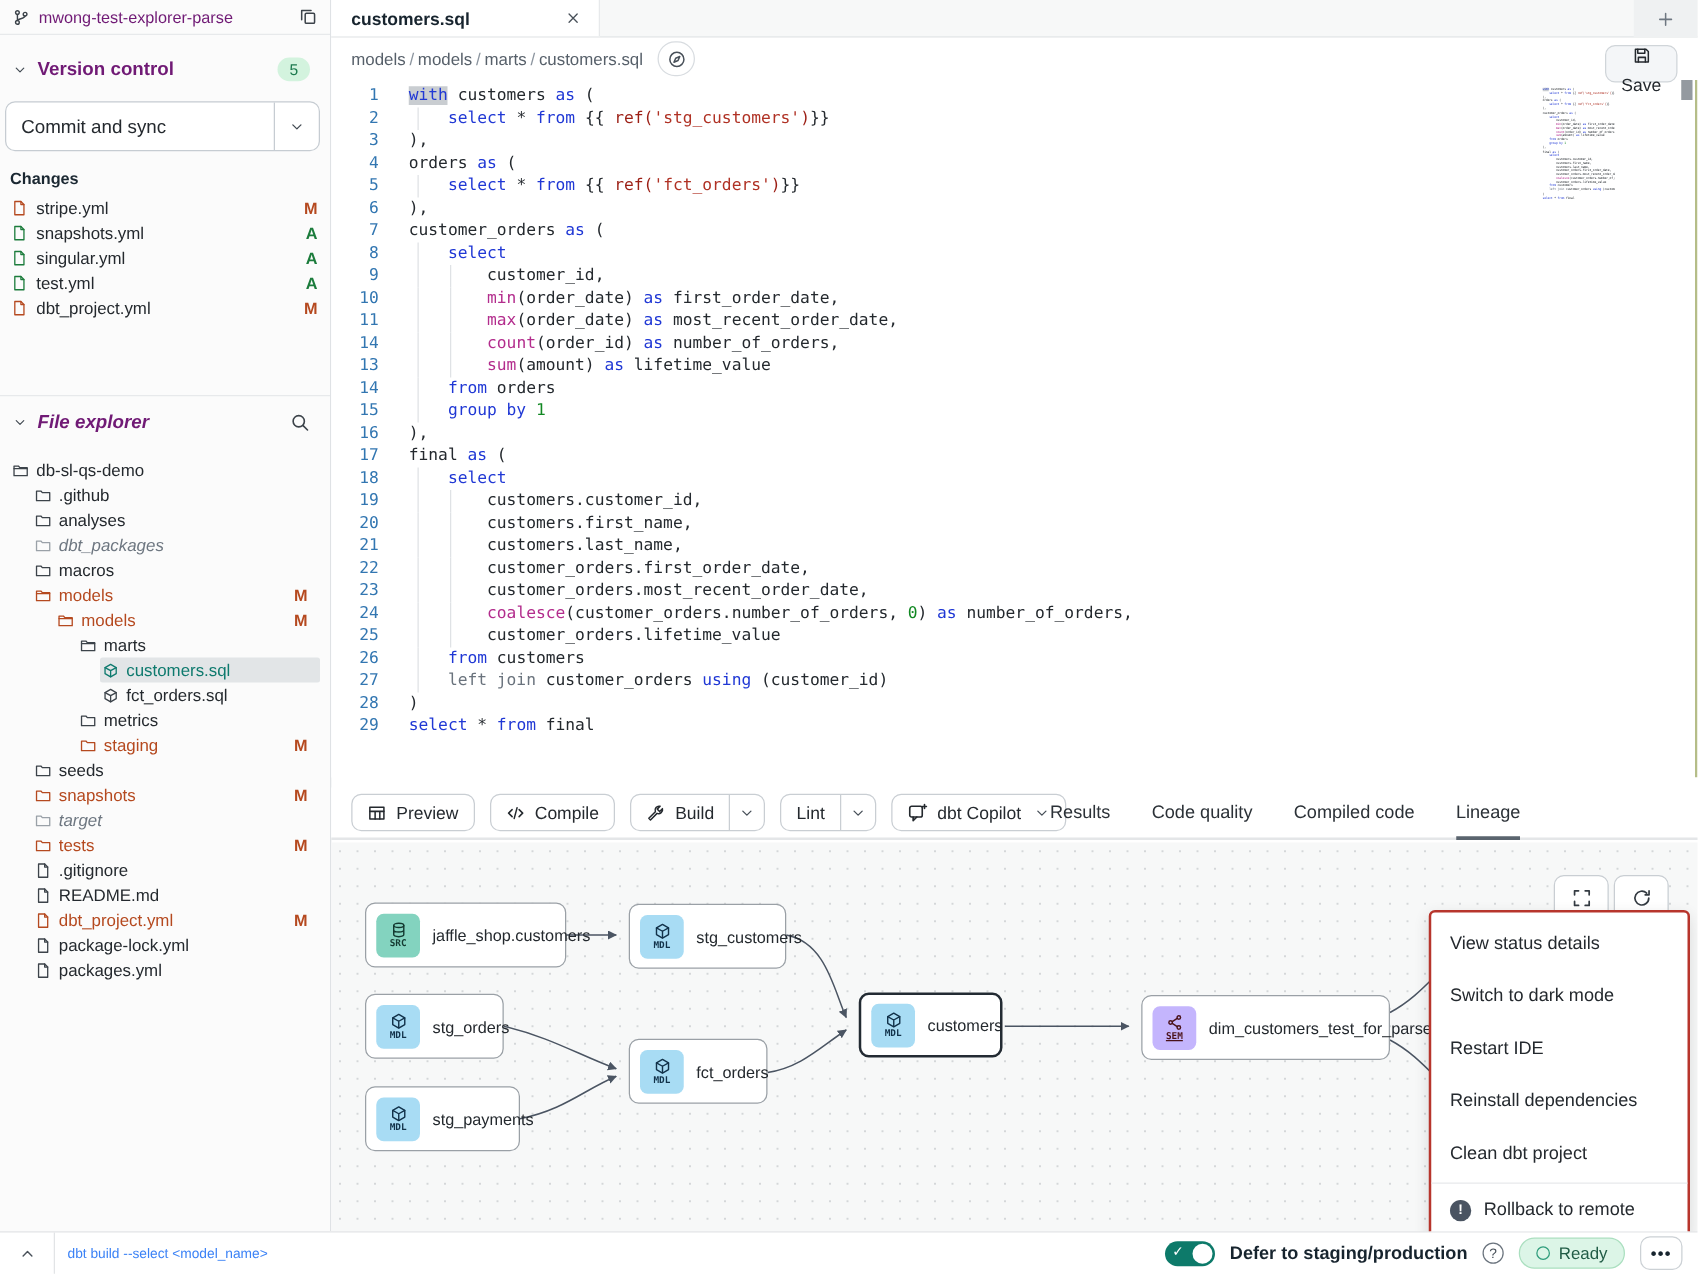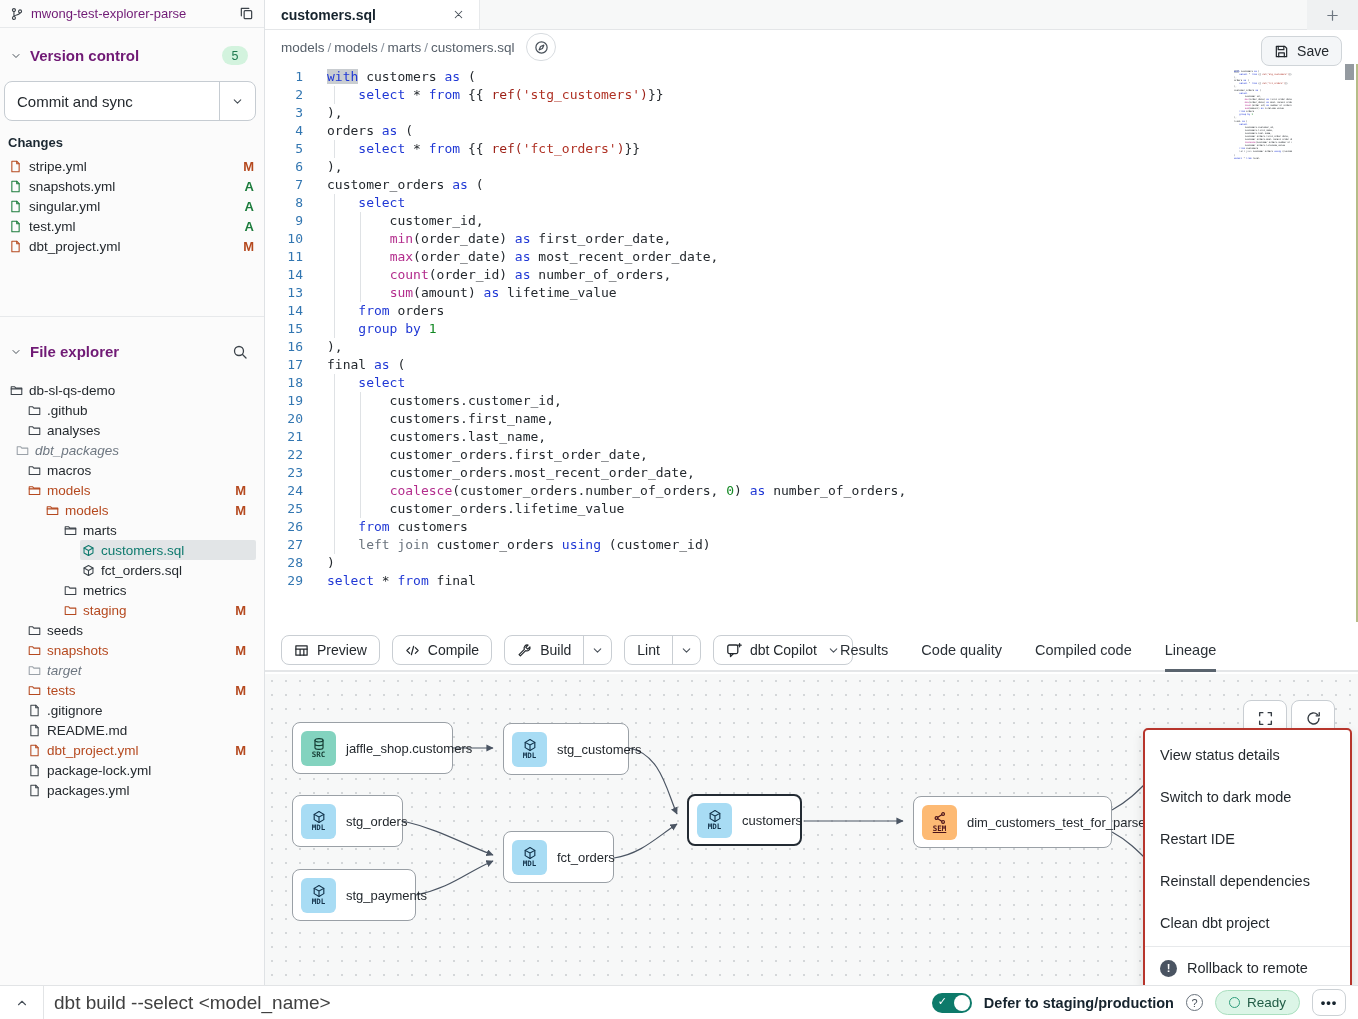--- a/index.html
+++ b/index.html
@@ -19,21 +19,21 @@
   .sec-header .chev { color:#444c54; }
   .badge-pill { margin-left:auto; background:#d3f3de; color:#1d7a4f; font-size:12.5px; min-width:26px; height:19px; border-radius:10px; display:flex; align-items:center; justify-content:center; padding:0 6px; }
   .commit-btn { margin:16px 8px 14px 4px; height:40px; background:#fff; border:1px solid #c6ccd2; border-radius:8px; display:flex; align-items:stretch; cursor:pointer; }
   .commit-btn .lbl { flex:1; display:flex; align-items:center; padding-left:12px; font-size:15px; color:#24292e; }
   .commit-btn .dd { width:36px; border-left:1px solid #c6ccd2; display:flex; align-items:center; justify-content:center; color:#444c54; }
   .changes-label { padding:0 8px; font-size:13px; font-weight:700; color:#1b2832; margin-bottom:6px; }
   .change-row { height:20px; display:flex; align-items:center; gap:7px; padding-left:9px; font-size:13.5px; cursor:pointer; }
   .change-row .st { margin-left:auto; padding-right:10px; font-weight:700; font-size:13px; }
   .c-mod { color:#b5491f; } .c-add { color:#1c7c3c; }
   .fx-divider { border-top:1px solid #e7e9eb; margin-top:60px; }
-  .fx-header { margin-top:26px; }
+  .fx-header { margin-top:12px;font-style:italic; }
   .fx-header .search { margin-left:auto; color:#3c434a; cursor:pointer; }
   .tree { margin-top:20px; }
   .tree-row { height:20px; display:flex; align-items:center; font-size:13.5px; cursor:pointer; }
   .tree-row .body { display:flex; align-items:center; gap:6px; flex:1; height:20px; margin-right:8px; padding-left:2px; border-radius:2px; }
   .tree-row .body.sel { background:#e2e5e7; }
   .tree-row .nm.sel { color:#0e7a6e; }
   .tree-row .nm.mod { color:#b5491f; }
   .tree-row .nm.muted { color:#6e7781; font-style:italic; }
   .tree-row .st { margin-left:auto; padding-right:10px; font-weight:700; font-size:13px; color:#b5491f; }
   .t-icn { color:#3c434a; } .t-icn.mod { color:#b5491f; } .t-icn.muted { color:#9aa1a8; } .t-icn.sel { color:#0e7a6e; } .t-icn.add { color:#1c7c3c; }
@@ -42,21 +42,21 @@
   .main { position:absolute; left:265px; top:0; width:1093px; height:985px; }
   .tabbar { height:30px; background:#f7f8f8; border-bottom:1px solid #e4e6e8; display:flex; position:relative; }
   .tab { width:215px; background:#fff; border-right:1px solid #e7e9eb; display:flex; align-items:center; justify-content:space-between; padding:0 14px 0 16px; cursor:pointer; }
   .tab .tname { font-size:14px; font-weight:700; color:#17242e; }
   .tab .x { color:#49515a; cursor:pointer; }
   .newtab { position:absolute; right:0; top:0; width:51px; height:30px; background:#eff1f2; display:flex; align-items:center; justify-content:center; color:#6e7781; cursor:pointer; }
   .crumb-row { height:34px; display:flex; align-items:center; gap:4px; padding-left:16px; background:#fff; }
   .crumb-row .seg { font-size:13.5px; color:#57606a; }
   .crumb-row .sep { font-size:13.5px; color:#8b949e; padding:0 3px; }
   .crumb-ic { width:30px; height:28px; border:1px solid #d8dce0; border-radius:14px; display:flex; align-items:center; justify-content:center; color:#49515a; margin-left:8px; cursor:pointer; }
-  .save-btn { position:absolute; top:36px; right:16px; height:30px; padding:0 12px; background:#f4f6f8; border:1px solid #d0d5d9; border-radius:8px; display:flex; align-items:center; gap:8px; font-size:14px; color:#24292e; cursor:pointer; z-index:4; }
+  .save-btn { position:absolute; top:36px; right:16px; height:30px; padding:0 12px; background:#f4f6f8; border:1px solid #d0d5d9; border-radius:8px; display:flex; align-items:center; gap:8px; font-size:14px; color:#24292e; cursor:pointer; z-index:4;flex-direction:column; }
 
   
   .editor { position:absolute; left:0; top:64px; width:1093px; height:558px; background:#fff; font-family:"DejaVu Sans Mono", monospace; font-size:13px; line-height:18px; overflow:hidden; }
   .lines { position:absolute; left:0; top:4px; right:0; }
   .line { display:flex; height:18px; white-space:pre; position:relative; }
   .ln { width:38px; text-align:right; color:#3276b1; flex:0 0 38px; }
   .lc { margin-left:24px; position:relative;text-align:center; }
   .guide { position:absolute; top:0; bottom:0; width:1px; background:#dfe2e5; }
   .tk-k { color:#2038d5; } .tk-kh { color:#2038d5; background:#c9cdd1; }
   .tk-f { color:#b32d8d; } .tk-r { color:#9c1f15; } .tk-s { color:#b03225; }
@@ -78,35 +78,35 @@
 
   
   .lineage { position:absolute; left:0; top:674px; width:1093px; height:311px; background:#f7f8f8; background-image:radial-gradient(#d4d7d9 1px, transparent 1.2px); background-size:14px 14px; overflow:hidden; }
   .lin-svg { position:absolute; inset:0; z-index:1; }
   .lnode { position:absolute; height:52px; background:#fff; border:1px solid #9aa0a6; border-radius:8px; display:flex; align-items:center; gap:10px; padding:0 10px 0 8px; z-index:2; cursor:pointer; font-size:13px; color:#24292e; }
   .lnode.sel { border:2px solid #232b33; }
   .nbadge { width:35px; height:35px; border-radius:6px; display:flex; flex-direction:column; align-items:center; justify-content:center; gap:0; flex:0 0 35px; }
   .nbadge .blbl { font-size:7.5px; font-weight:700; line-height:8px; font-family:"DejaVu Sans Mono", monospace; }
   .nb-src { background:#83d3bf; color:#143a31; }
   .nb-mdl { background:#a8dcf4; color:#12324a; }
-  .nb-sem { background:#fdba74; color:#4a121a;text-decoration:underline; }
+  .nb-sem { background:#c4b5fd; color:#4a121a;text-decoration:underline; }
   .lin-controls { position:absolute; left:668px; top:26px; width:297px; height:37px; background:#fff; border:1px solid #c9ced3; border-radius:8px; display:flex; z-index:3; }
   .lin-controls input { flex:1; border:none; outline:none; background:transparent; padding:0 12px; font-size:14.5px; color:#17242e; font-family:"Liberation Sans", sans-serif; }
   .upd-btn { width:107px; border-left:1px solid #c9ced3; display:flex; align-items:center; justify-content:center; font-size:14.5px; color:#17242e; cursor:pointer; }
   .icon-btn { position:absolute; top:26px; width:44px; height:37px; background:#fff; border:1px solid #c9ced3; border-radius:8px; display:flex; align-items:center; justify-content:center; color:#343b42; cursor:pointer; z-index:3; }
   .ib-fs { left:978px; } .ib-rf { left:1026px; }
   .ctx-menu { position:absolute; left:878px; top:54px; width:209px; background:#fff; border:2px solid #b7352c; border-radius:5px; box-shadow:0 4px 12px rgba(0,0,0,.12); z-index:20; padding-top:4px; }
   .ctx-item { height:42px; display:flex; align-items:center; padding-left:15px; font-size:14.5px; color:#24292e; cursor:pointer; gap:10px; }
   .ctx-div { border-top:1px solid #e7e9eb; margin-top:2px; }
   .excl { width:17px; height:17px; border-radius:50%; background:#4a5462; color:#fff; font-size:11px; font-weight:700; display:flex; align-items:center; justify-content:center; }
 
   
   .statusbar { position:absolute; left:0; bottom:0; width:1358px; height:34px; background:#fff; border-top:1px solid #e2e4e6; z-index:6; display:flex; align-items:center; }
   .sb-caret { width:44px; height:100%; display:flex; align-items:center; justify-content:center; color:#49515a; border-right:1px solid #e2e4e6; cursor:pointer; }
-  .sb-cmd { padding-left:10px; font-size:19px; color:#404040; flex:1; }
+  .sb-cmd { padding-left:10px; font-size:11px; color:#3b82f6; flex:1; }
   .sb-right { display:flex; align-items:center; gap:12px; padding-right:12px; }
   .toggle { width:40px; height:20px; border-radius:10px; background:#0d7a6a; position:relative; cursor:pointer; }
   .toggle .knob { position:absolute; right:2px; top:2px; width:16px; height:16px; border-radius:50%; background:#fff; }
   .toggle .chk { position:absolute; left:6px; top:2px; color:#fff; font-size:11px; }
   .defer-lbl { font-size:14.5px; font-weight:700; color:#17242e; }
   .help { width:17px; height:17px; border-radius:50%; border:1.3px solid #6a737d; color:#49515a; font-size:11px; display:flex; align-items:center; justify-content:center; cursor:pointer; }
   .ready-pill { height:25px; padding:0 13px; border-radius:13px; background:#dcf5e7; border:1px solid #aadfbf; display:flex; align-items:center; gap:7px; font-size:13.5px; color:#215c46; }
   .ready-pill .circ { width:11px; height:11px; border-radius:50%; border:1.6px solid #2f9d7c; }
   .dots-btn { width:34px; height:27px; border:1px solid #ccd1d5; border-radius:8px; background:#fff; display:flex; align-items:center; justify-content:center; font-size:13px; letter-spacing:1px; color:#17242e; cursor:pointer; font-weight:700; }
 </style>
@@ -249,21 +249,21 @@
         <div class="tree-row" style="padding-left: 26px;">
           <span class="body">
             <span class="icon t-icn">
               <svg width="13" height="13" viewBox="0 0 16 16" fill="none" stroke="currentColor" stroke-width="1.3" stroke-linecap="round" stroke-linejoin="round">
                 <path d="M1.5 13V3.5h4.3l1.4 1.6h7.3V13z"></path>
               </svg>
             </span>
             <span class="nm">analyses</span>
           </span>
         </div>
-        <div class="tree-row" style="padding-left: 14px; text-align: center;">
+        <div class="tree-row" style="padding-left: 26px; text-align: center;">
           <span class="body">
             <span class="icon t-icn muted">
               <svg width="13" height="13" viewBox="0 0 16 16" fill="none" stroke="currentColor" stroke-width="1.3" stroke-linecap="round" stroke-linejoin="round">
                 <path d="M1.5 13V3.5h4.3l1.4 1.6h7.3V13z"></path>
               </svg>
             </span>
             <span class="nm muted">dbt_packages</span>
           </span>
         </div>
         <div class="tree-row" style="padding-left: 26px;">

